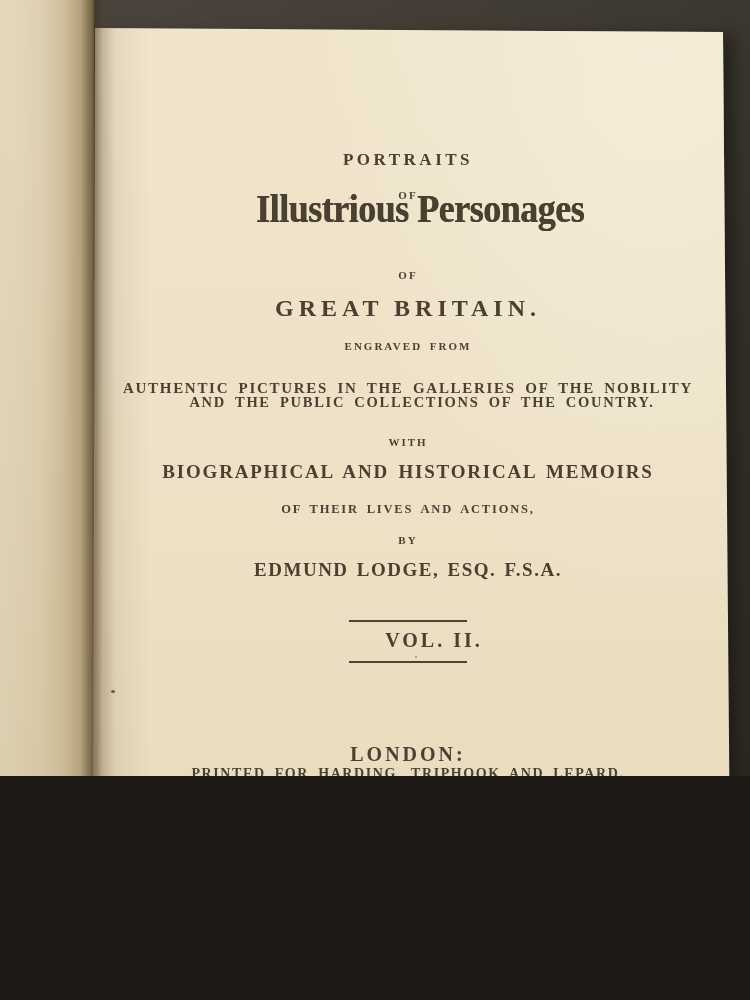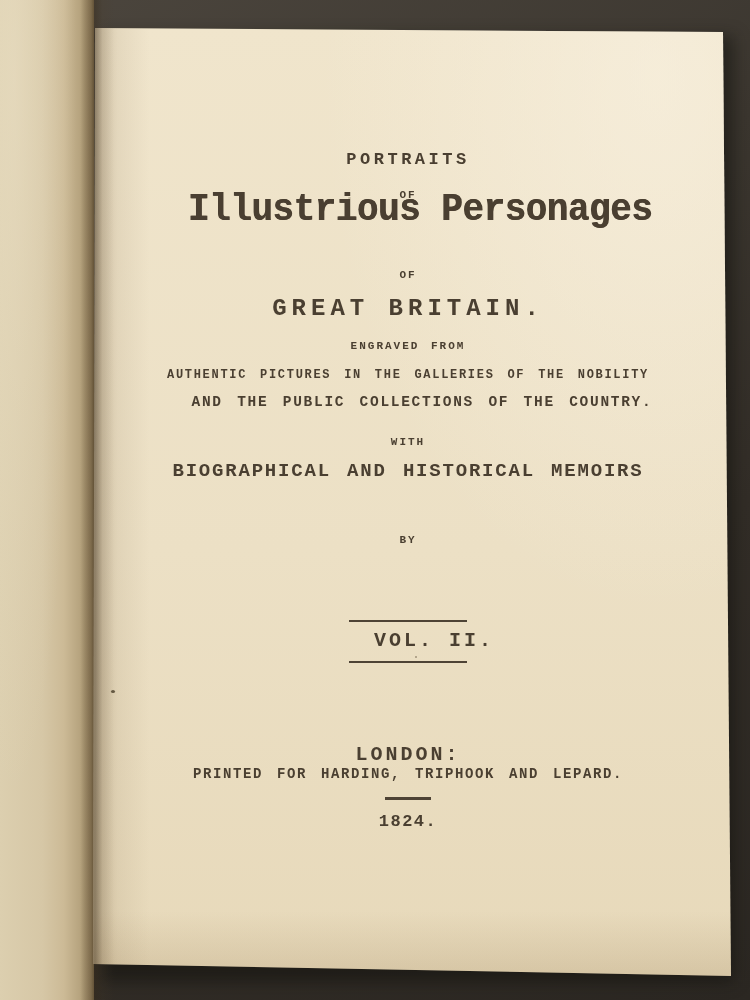--- a/index.html
+++ b/index.html
@@ -1,20 +1,20 @@
 <!DOCTYPE html>
 <html><head>
 <meta charset="utf-8">
 <style>
   * { margin:0; padding:0; box-sizing:border-box; }
   html,body { background:#1e1b17; }
   .scene {
-    position:relative; width:750px; height:1000px; overflow:hidden;
+    position:relative; width:750px; height:776px; overflow:hidden;
     background: linear-gradient(150deg, #4c463e 0%, #3b362f 38%, #322d27 65%, #2b2722 100%);
-    font-family:Liberation Mono, monospace;
+    font-family:Liberation Serif, serif;
   }
   
   .page-shadow {
     position:absolute; left:100px; top:36px; width:634px; height:946px;
     background:rgba(12,10,7,0.45); filter:blur(8px);
   }
   
   .left-page {
     position:absolute; left:0; top:0; width:94px; height:1000px;
     background:
@@ -44,21 +44,21 @@
     color:#4a3f31; font-weight:bold; line-height:1.15; white-space:nowrap;
   }
   .t-portraits { top:150px; font-size:17px; letter-spacing:3.5px; }
   .t-of1       { top:189px; font-size:11px; letter-spacing:2px; }
   .t-main      { top:187px; left:12px; font-size:36px; letter-spacing:-0.5px;
                  transform:scaleY(1.10); transform-origin:top center;
                  text-shadow:0.6px 0 currentColor; }
   .t-of2       { top:269px; font-size:11px; letter-spacing:2px; }
   .t-britain   { top:295px; font-size:24px; letter-spacing:5px; }
   .t-engraved  { top:340px; font-size:11px; letter-spacing:2px; word-spacing:3px; }
-  .t-src1      { top:369px; font-size:12px; letter-spacing:1.7px; word-spacing:4px; }
+  .t-src1      { top:380px; font-size:15px; letter-spacing:1.7px; word-spacing:4px; }
   .t-src2      { top:394px; font-size:14.5px; letter-spacing:1.7px; word-spacing:4px;padding-left:28px; }
   .t-with      { top:436px; font-size:11px; letter-spacing:2px; }
   .t-memoirs   { top:461px; font-size:19px; letter-spacing:1.8px; word-spacing:3px; }
   .t-lives     { top:502px; font-size:12.5px; letter-spacing:1.8px; word-spacing:3px; }
   .t-by        { top:534px; font-size:11px; letter-spacing:2px; }
   .t-author    { top:559px; font-size:19px; letter-spacing:1.5px; word-spacing:2px; }
   .t-vol       { top:629px; font-size:20px; letter-spacing:3px;margin-left:26px; }
   .t-london    { top:743px; font-size:20px; letter-spacing:3px; }
   .t-publisher { top:766px; font-size:14px; letter-spacing:1.6px; word-spacing:4px; }
   .t-year      { top:812px; font-size:17px; letter-spacing:1.5px; }
@@ -84,21 +84,23 @@
     <div class="line t-portraits">PORTRAITS</div>
     <div class="line t-of1">OF</div>
     <div class="line t-main">Illustrious Personages</div>
     <div class="line t-of2">OF</div>
     <div class="line t-engraved">ENGRAVED FROM</div>
     <div class="line t-britain">GREAT BRITAIN.</div>
     <div class="line t-src1">AUTHENTIC PICTURES IN THE GALLERIES OF THE NOBILITY</div>
     <div class="line t-src2">AND THE PUBLIC COLLECTIONS OF THE COUNTRY.</div>
     <div class="line t-with">WITH</div>
     <div class="line t-memoirs">BIOGRAPHICAL AND HISTORICAL MEMOIRS</div>
+    <div class="line t-lives">OF THEIR LIVES AND ACTIONS,</div>
     <div class="line t-by">BY</div>
+    <div class="line t-author">EDMUND LODGE, ESQ. F.S.A.</div>
 
     <div class="rule rule-vol-top"></div>
     <div class="line t-vol">VOL. II.</div>
     <div class="rule rule-vol-bottom"></div>
 
     <div class="line t-london">LONDON:</div>
     <div class="line t-publisher">PRINTED FOR HARDING, TRIPHOOK AND LEPARD.</div>
     <div class="rule rule-imprint"></div>
     <div class="line t-year">1824.</div>
 

